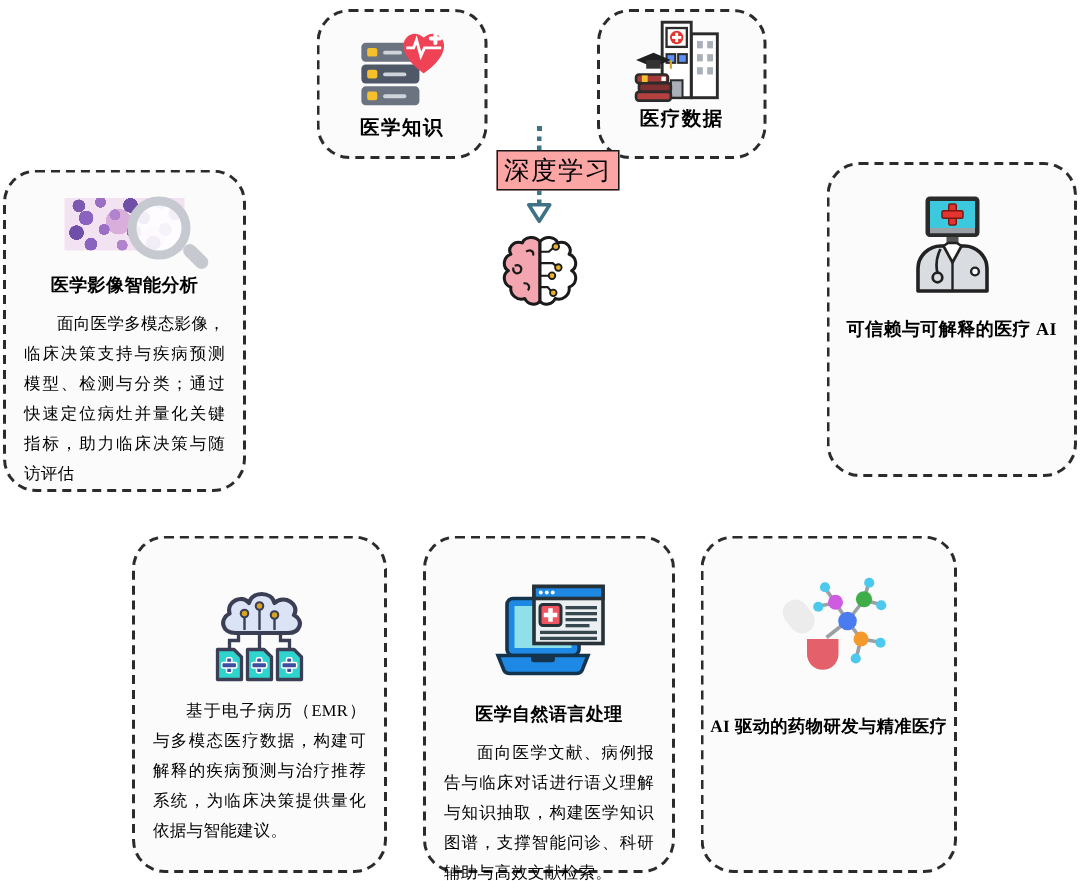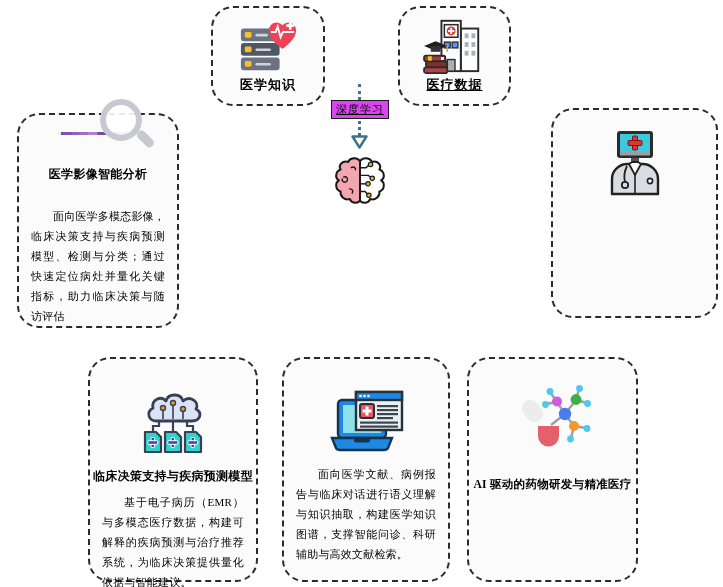--- a/index.html
+++ b/index.html
@@ -19,22 +19,22 @@
   }
   .card-body{
     font-size:11px;line-height:20px;text-align:justify;text-indent:2em;
     padding:0 12px;margin-top:7px;letter-spacing:.2px;
   }
   .icon-box{display:flex;align-items:center;justify-content:center;}
   
   #dl-line{position:absolute;left:358px;top:84px;height:52px;width:0;border-left:3px dotted #3f7187;}
   #dl-arrow{position:absolute;left:351px;top:135px;}
   #dl-label{
-    position:absolute;left:331px;top:100px;background:#d946ef;border:1px solid #1a1a1a;
-    font-size:11px;padding:1px 4px;letter-spacing:1px;text-decoration:underline;
+    position:absolute;left:331px;top:100px;background:#fca5a5;border:1px solid #1a1a1a;
+    font-size:17px;padding:1px 4px;letter-spacing:1px;
   }
   #brain-wrap{position:absolute;left:333px;top:154px;}
   
   .histology{
     position:relative;width:80px;height:72px;margin-top:17px;
     background-color:#f3e2f1;
     background-image:
       radial-gradient(circle 7px at 12% 15%, #7c58b0 0 60%, transparent 62%),
       radial-gradient(circle 6px at 30% 8%,  #9a6fc4 0 60%, transparent 62%),
       radial-gradient(circle 8px at 55% 14%, #6f4fa8 0 60%, transparent 62%),
@@ -81,21 +81,21 @@
         <rect x="19" y="49.5" width="16" height="2.6" rx="1.3" fill="#cfd4da"></rect>
         <path d="M47 35 C47 35 33 26 33 16 C33 9 41 4.5 47 10.5 C53 4.5 61 9 61 16 C61 26 47 35 47 35 Z" fill="#ef4254"></path>
         <polyline points="35,17.5 40,17.5 42,12 45,23 47.5,17.5 59,17.5" fill="none" stroke="#ffffff" stroke-width="2"></polyline>
         <rect x="53.6" y="6.5" width="2.8" height="9" rx="1.2" fill="#ffffff"></rect>
         <rect x="50.5" y="9.6" width="9" height="2.8" rx="1.2" fill="#ffffff"></rect>
       </svg>
     </div>
     <div class="mini-label">医学知识</div>
   </div>
 
-  <div class="card" style="left:398px;top:6px;width:113px;height:100px;justify-content:flex-end;padding-bottom:10px;text-decoration:underline;">
+  <div class="card" style="left:398px;top:6px;width:113px;height:100px;padding-bottom:10px;">
     <div class="icon-box" style="width:68px;height:62px;">
       <svg width="66" height="60" viewBox="0 0 68 62">
         <rect x="40" y="14" width="18" height="44" fill="#ffffff" stroke="#2b2b2b" stroke-width="2"></rect>
         <rect x="44" y="19" width="4" height="5" fill="#aab0b8"></rect>
           <rect x="51" y="19" width="4" height="5" fill="#aab0b8"></rect>
         <rect x="44" y="28" width="4" height="5" fill="#aab0b8"></rect>
           <rect x="51" y="28" width="4" height="5" fill="#aab0b8"></rect>
         <rect x="44" y="37" width="4" height="5" fill="#aab0b8"></rect>
           <rect x="51" y="37" width="4" height="5" fill="#aab0b8"></rect>
         <rect x="20" y="6" width="20" height="52" fill="#ffffff" stroke="#2b2b2b" stroke-width="2"></rect>
@@ -138,21 +138,21 @@
       <path d="M32 23 h10 l3.5 3" fill="none" stroke="#1a1a1a" stroke-width="1.7"></path>
       <path d="M32 33 h8" fill="none" stroke="#1a1a1a" stroke-width="1.7"></path>
       <path d="M32 42 h6 l3.5 4" fill="none" stroke="#1a1a1a" stroke-width="1.7"></path>
       <circle cx="44.5" cy="10" r="2.6" fill="#e8b32a" stroke="#1a1a1a" stroke-width="1.4"></circle>
       <circle cx="46.5" cy="26.5" r="2.6" fill="#e8b32a" stroke="#1a1a1a" stroke-width="1.4"></circle>
       <circle cx="41.5" cy="33" r="2.6" fill="#e8b32a" stroke="#1a1a1a" stroke-width="1.4"></circle>
       <circle cx="42.5" cy="46.5" r="2.6" fill="#e8b32a" stroke="#1a1a1a" stroke-width="1.4"></circle>
     </svg>
   </div>
 
-  <div class="card" style="left:17px;top:113px;width:162px;height:215px;gap:16px;">
+  <div class="card" style="left:2px;top:113px;width:162px;height:215px;">
     <div class="histology">
       <div class="magnifier"></div>
       <div class="magnifier-handle"></div>
     </div>
     <div class="card-title" style="margin-top:15px;">医学影像智能分析</div>
     <div class="card-body">面向医学多模态影像，临床决策支持与疾病预测模型、检测与分类；通过快速定位病灶并量化关键指标，助力临床决策与随访评估</div>
   </div>
 
   <div class="card" style="left:551px;top:108px;width:167px;height:210px;">
     <div class="icon-box" style="width:58px;height:70px;margin-top:17px;">
@@ -164,20 +164,21 @@
         <rect x="13" y="24" width="30" height="3.5" fill="#9aa0a6"></rect>
         <rect x="24" y="30" width="8" height="5" fill="#555"></rect>
         <path d="M5 66 v-15 c0 -9 8 -15 15 -15 h16 c7 0 15 6 15 15 v15 Z" fill="#d9dde1" stroke="#222" stroke-width="2.4" stroke-linejoin="round"></path>
         <path d="M22 36 l6 11 l6 -11 l-3 -2 h-6 Z" fill="#ffffff" stroke="#222" stroke-width="1.8" stroke-linejoin="round"></path>
         <path d="M20 38 c-3 6 -3 12 -2 16" fill="none" stroke="#222" stroke-width="1.8"></path>
         <circle cx="18" cy="57" r="3.2" fill="#d9dde1" stroke="#222" stroke-width="1.8"></circle>
         <circle cx="43" cy="53" r="2.6" fill="#ffffff" stroke="#222" stroke-width="1.6"></circle>
         <line x1="28" y1="47" x2="28" y2="66" stroke="#222" stroke-width="1.6"></line>
       </svg>
     </div>
+    <div class="card-title" style="margin-top:14px;">可信赖与可解释的医疗 AI</div>
   </div>
 
   <div class="card" style="left:88px;top:357px;width:170px;height:225px;">
     <div class="icon-box" style="width:74px;height:72px;margin-top:26px;">
       <svg width="72" height="70" viewBox="0 0 72 70">
         <path d="M22 36 v5 h-6 v6" fill="none" stroke="#3a3f55" stroke-width="2.2"></path>
         <path d="M36 36 v11" fill="none" stroke="#3a3f55" stroke-width="2.2"></path>
         <path d="M50 36 v5 h6 v6" fill="none" stroke="#3a3f55" stroke-width="2.2"></path>
         <path d="M20 36 C11 36 9 27 16 23 C14 15 24 10 29 16 C31 8 44 8 46 16 C53 10 63 17 59 24 C66 28 63 36 55 36 Z" fill="#dbe4f6" stroke="#3a3f55" stroke-width="2.8" stroke-linejoin="round"></path>
         <path d="M26 25 v9" stroke="#3a3f55" stroke-width="1.6"></path>
@@ -194,21 +195,20 @@
             <rect x="14" y="52.5" width="3.6" height="10" rx="1"></rect>
               <rect x="10.8" y="55.7" width="10" height="3.6" rx="1"></rect>
             <rect x="34" y="52.5" width="3.6" height="10" rx="1"></rect>
               <rect x="30.8" y="55.7" width="10" height="3.6" rx="1"></rect>
             <rect x="54" y="52.5" width="3.6" height="10" rx="1"></rect>
               <rect x="50.8" y="55.7" width="10" height="3.6" rx="1"></rect>
           </g>
         </g>
       </svg>
     </div>
-    <div class="card-title" style="margin-top:13px;">临床决策支持与疾病预测模型</div>
     <div class="card-body">基于电子病历（EMR）与多模态医疗数据，构建可解释的疾病预测与治疗推荐系统，为临床决策提供量化依据与智能建议。</div>
   </div>
 
   <div class="card" style="left:282px;top:357px;width:168px;height:225px;">
     <div class="icon-box" style="width:86px;height:72px;margin-top:26px;">
       <svg width="84" height="70" viewBox="0 0 84 70">
         <rect x="14" y="14" width="48" height="38" rx="4" fill="#1e88e5" stroke="#14344d" stroke-width="2.4"></rect>
         <rect x="19" y="19" width="38" height="28" fill="#8fe0e8"></rect>
         <path d="M8 52 L68 52 L64 62 Q63 64 60 64 L16 64 Q13 64 12 62 Z" fill="#1e88e5" stroke="#14344d" stroke-width="2.4"></path>
         <rect x="30" y="52" width="16" height="4.5" rx="2.2" fill="#14344d"></rect>
@@ -223,20 +223,21 @@
         <g fill="#37474f">
           <rect x="53" y="19" width="21" height="2.2"></rect>
             <rect x="53" y="23" width="21" height="2.2"></rect>
           <rect x="53" y="27" width="21" height="2.2"></rect>
             <rect x="53" y="31" width="16" height="2.2"></rect>
           <rect x="36" y="35.5" width="38" height="2.2"></rect>
             <rect x="36" y="39.5" width="38" height="2.2"></rect>
         </g>
       </svg>
     </div>
+    <div class="card-title" style="margin-top:13px;">医学自然语言处理</div>
     <div class="card-body">面向医学文献、病例报告与临床对话进行语义理解与知识抽取，构建医学知识图谱，支撑智能问诊、科研辅助与高效文献检索。</div>
   </div>
 
   <div class="card" style="left:467px;top:357px;width:171px;height:225px;gap:10px;">
     <div class="icon-box" style="width:82px;height:72px;margin-top:24px;">
       <svg width="80" height="70" viewBox="0 0 80 70">
         <g stroke="#9aa0a6" stroke-width="2.4">
           <line x1="52" y1="30" x2="38" y2="41"></line>
           <line x1="52" y1="30" x2="44" y2="18"></line>
           <line x1="52" y1="30" x2="63" y2="16"></line>

